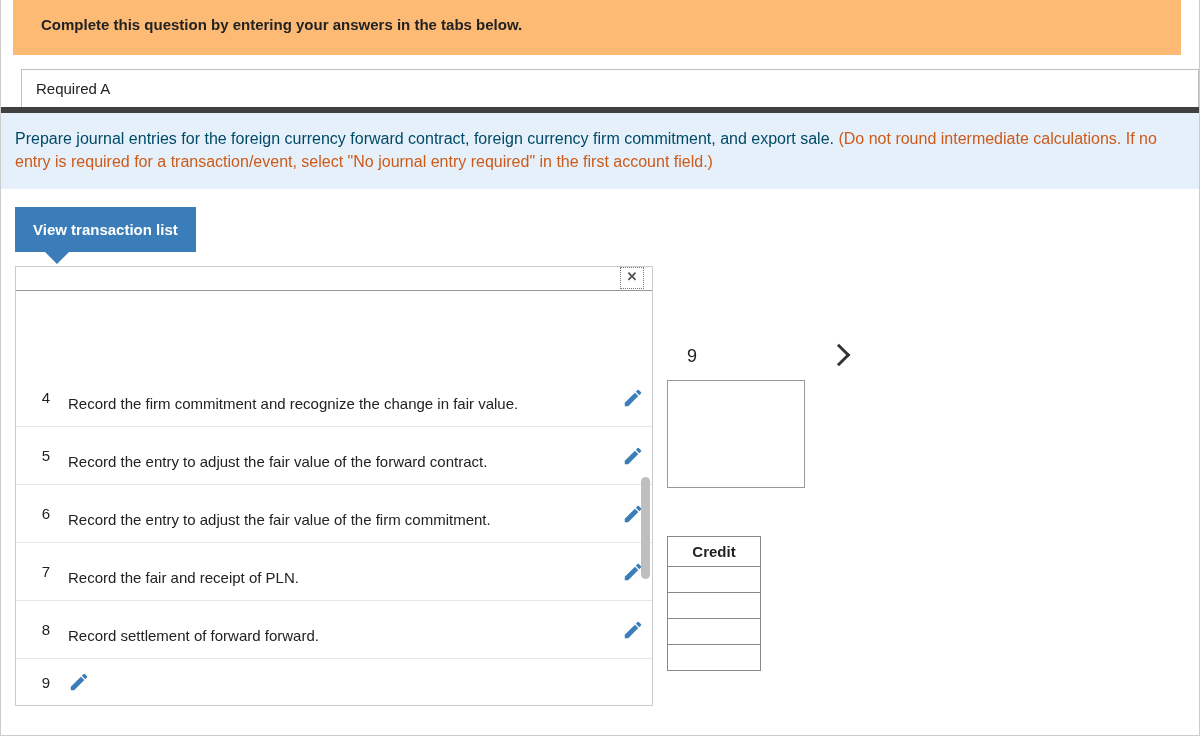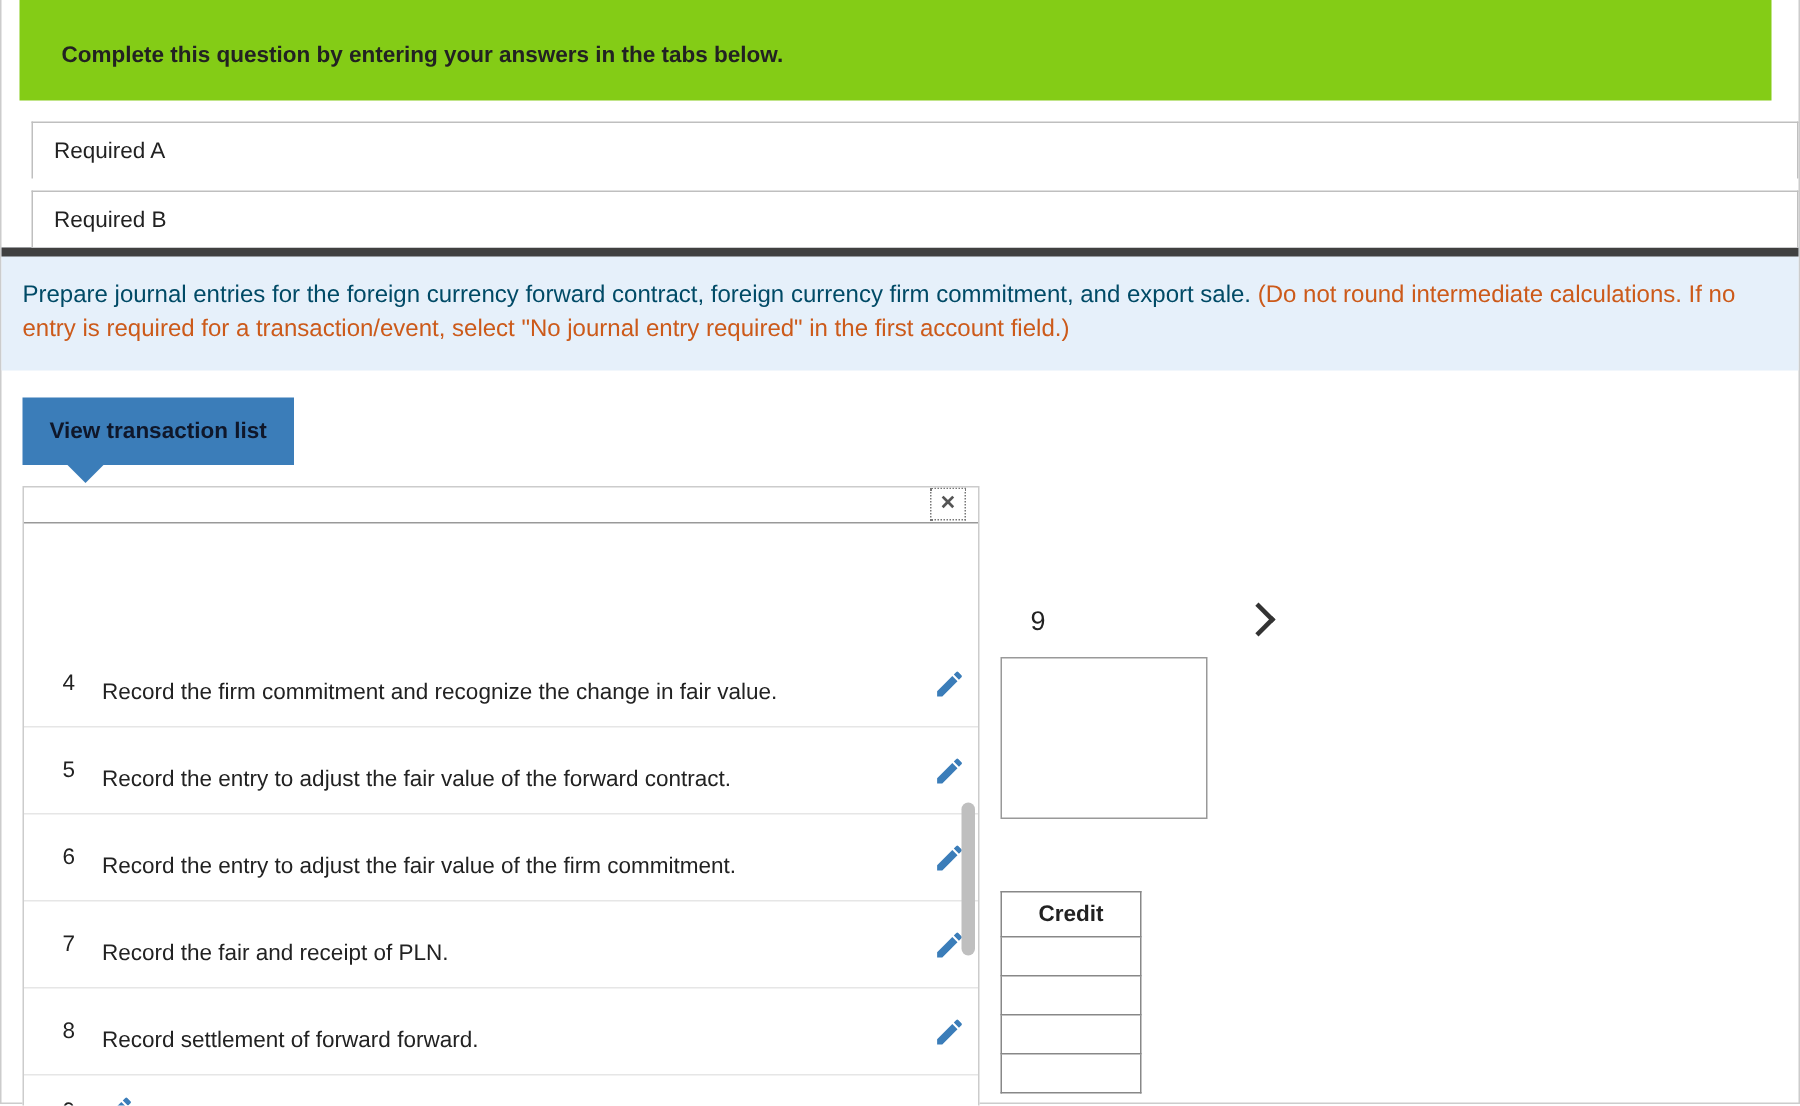--- a/index.html
+++ b/index.html
@@ -13,22 +13,22 @@
     overflow: hidden;
   }
   .frame {
     border: 1px solid #ccc;
     border-top: none;
     margin: 0;
     background: #fff;
     height: 736px;
   }
   .instruction-bar {
-    background: #84cc16;
-    padding: 28px 24px 22px 28px;
+    background: #fdba74;
+    padding: 16px 24px 22px 28px;
     margin: 0 18px 14px 12px;
     font-weight: bold;
   }
   .tabs {
     display: flex;
     gap: 8px;
     margin-left: 20px;
     flex-direction: column;
   }
   .tab {
@@ -46,21 +46,21 @@
     font-size: 16px;
     color: #004a66;
     border-top: 6px solid #404040;
     line-height: 1.45;
   }
   .prompt-panel .note { color: #cc5a1a; }
   .vtl-row { margin-top: 18px; }
   .vtl-btn {
     display: inline-block;
     background: #3b7db9;
-    color: #0f172a;
+    color: #ffffff;
     font-weight: bold;
     padding: 14px 18px;
     margin-left: 14px;
     cursor: pointer;
     position: relative;
     font-size: 15px;
   }
   .vtl-btn::after {
     content: "";
     position: absolute;
@@ -172,21 +172,20 @@
 <body>
 
 <div class="frame">
 
   <div class="instruction-bar">
     <span>Complete this question by entering your answers in the tabs below.</span>
   </div>
 
   <div class="tabs">
     <div class="tab"><span>Required A</span></div>
-    <div class="tab"><span>Required B</span></div>
   </div>
 
   <div class="prompt-panel">
     <span>Prepare journal entries for the foreign currency forward contract, foreign currency firm commitment, and export sale. </span><span class="note">(Do not round intermediate calculations. If no entry is required for a transaction/event, select "No journal entry required" in the first account field.)</span>
   </div>
 
   <div class="vtl-row">
     <div class="vtl-btn">
       <span>View transaction list</span>
     </div>

